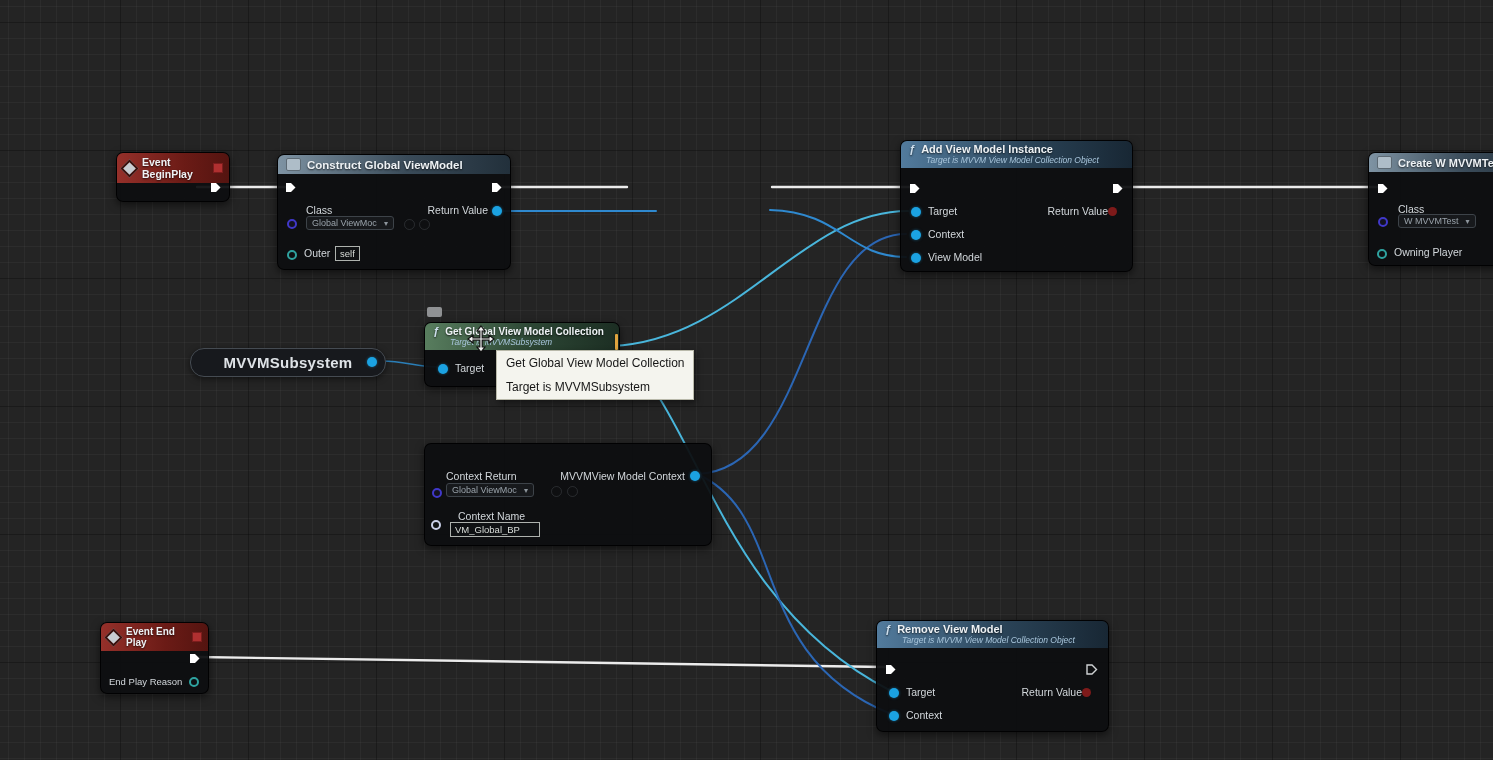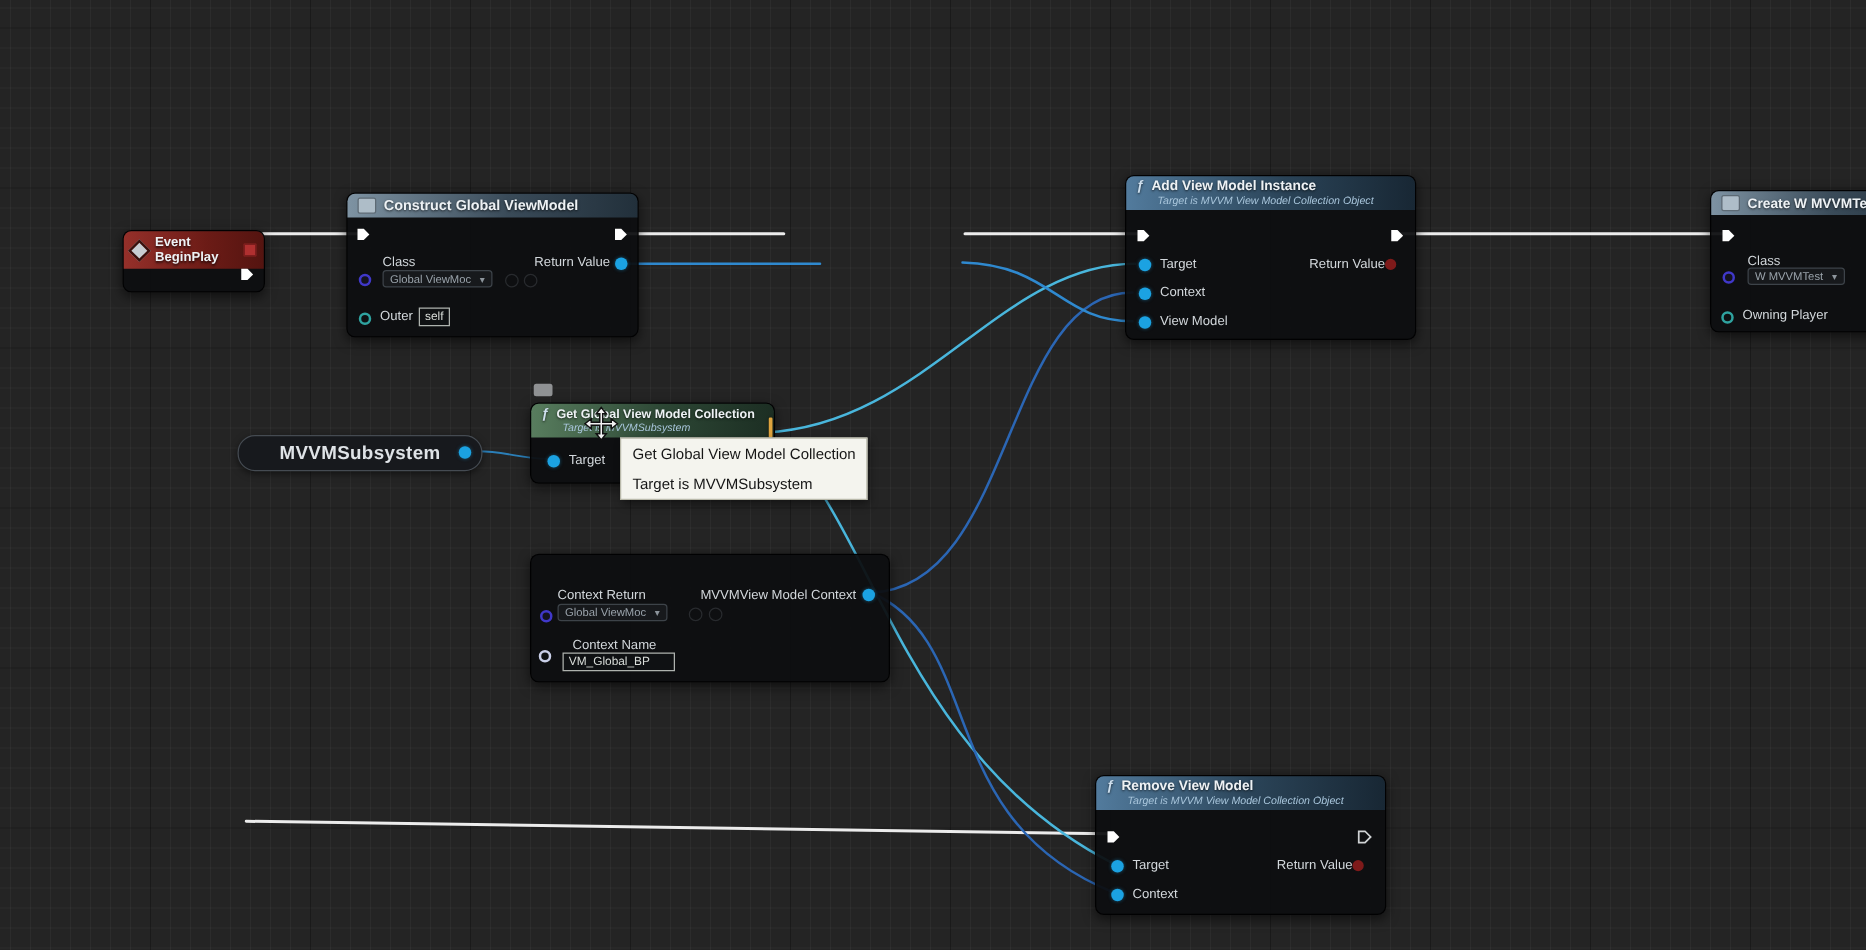--- a/index.html
+++ b/index.html
@@ -90,21 +90,21 @@
       <path d="M500 211 C555 211 600 211 656 211" stroke="#2f89cf"></path>
       <path d="M382 361 C405 361 416 367 438 367" stroke="#2b7fb8" stroke-width="1.5"></path>
       <path d="M612 346 C740 340 800 211 908 211" stroke="#49b6dc"></path>
       <path d="M612 346 C695 395 712 600 891 691" stroke="#49b6dc"></path>
       <path d="M697 474 C812 470 802 234 906 234" stroke="#2b66b4"></path>
       <path d="M697 474 C790 515 745 655 891 714" stroke="#2b66b4"></path>
       <path d="M770 210 C842 212 848 257 906 257" stroke="#2f89cf"></path>
     </g>
   </svg>
 
-  <div class="node" style="left:98px;top:152px;width:112px;height:48px;margin-top:32px;">
+  <div class="node" style="left:116px;top:152px;width:112px;height:48px;">
     <div class="hdr hdr-red" style="font-size:10.5px;padding:3px 6px;">
       <span class="diamond"></span>
       <span>Event BeginPlay</span>
       <span class="redsq"></span>
     </div>
     <svg class="ep" style="left:92px;top:28px;" viewBox="0 0 13 13">
         <path d="M2 2h5l4.5 4.5L7 11H2z" fill="#fff"></path>
       </svg>
   </div>
 
@@ -207,20 +207,32 @@
     </div>
     <span class="ghost" style="left:126px;top:42px;"></span>
     <span class="ghost" style="left:142px;top:42px;"></span>
     <span class="lbl-r" style="right:26px;top:26px;">MVVMView Model Context</span>
     <span class="p p-az" style="left:265px;top:27px;"></span>
     <span class="lbl" style="left:33px;top:66px;">Context Name</span>
     <span class="p p-name-h" style="left:6px;top:76px;"></span>
     <div class="tfield" style="left:25px;top:78px;width:80px;">VM_Global_BP</div>
   </div>
 
+  <div class="node" style="left:100px;top:622px;width:107px;height:70px;">
+    <div class="hdr hdr-red" style="font-size:10px;padding:3px 6px;">
+      <span class="diamond"></span>
+      <span>Event End Play</span>
+      <span class="redsq"></span>
+    </div>
+    <svg class="ep" style="left:87px;top:29px;" viewBox="0 0 13 13">
+        <path d="M2 2h5l4.5 4.5L7 11H2z" fill="#fff"></path>
+      </svg>
+    <span class="lbl" style="left:8px;top:53px;font-size:9.5px;">End Play Reason</span>
+    <span class="p p-teal-h" style="left:88px;top:54px;"></span>
+  </div>
 
   <div class="node" style="left:876px;top:620px;width:231px;height:110px;">
     <div class="hdr2 hdr-steel">
       <div class="trow">
         <span class="fnicon">ƒ</span>
         <span>Remove View Model</span>
       </div>
       <div class="sub">Target is MVVM View Model Collection Object</div>
     </div>
     <svg class="ep" style="left:7px;top:42px;" viewBox="0 0 13 13">

